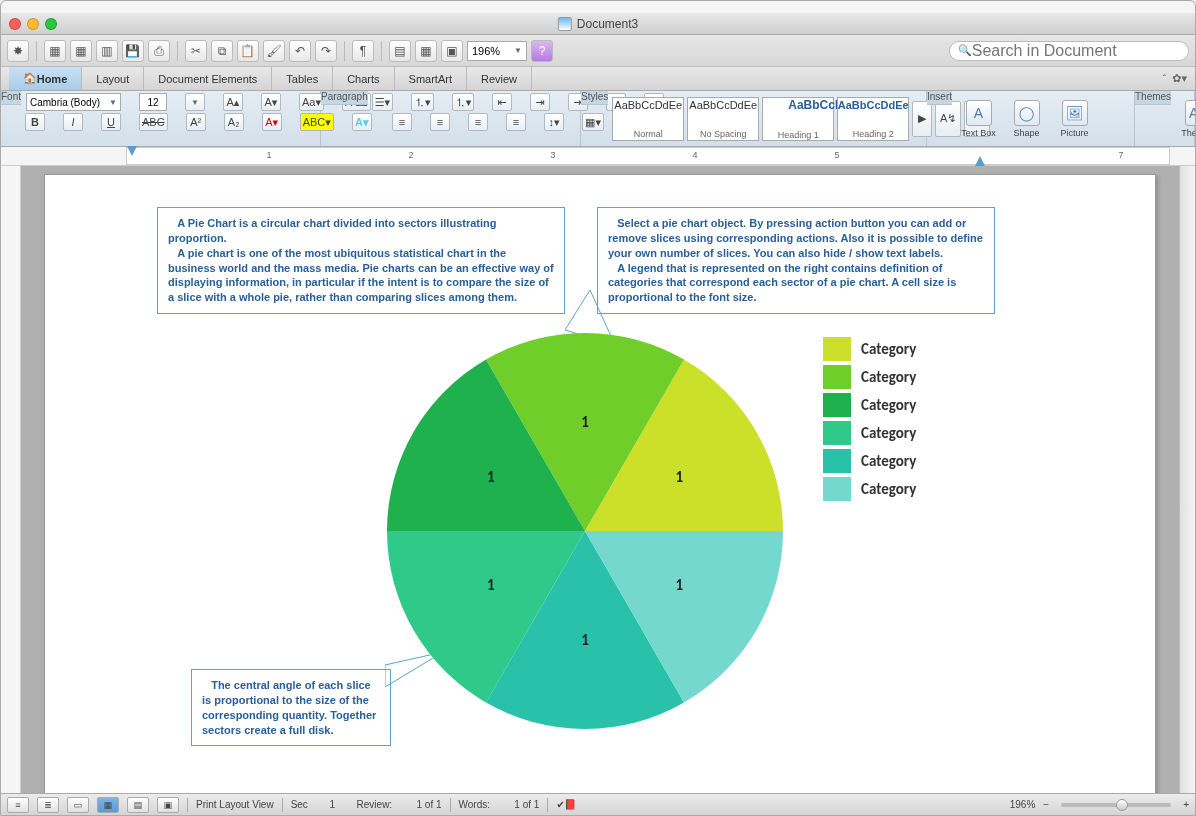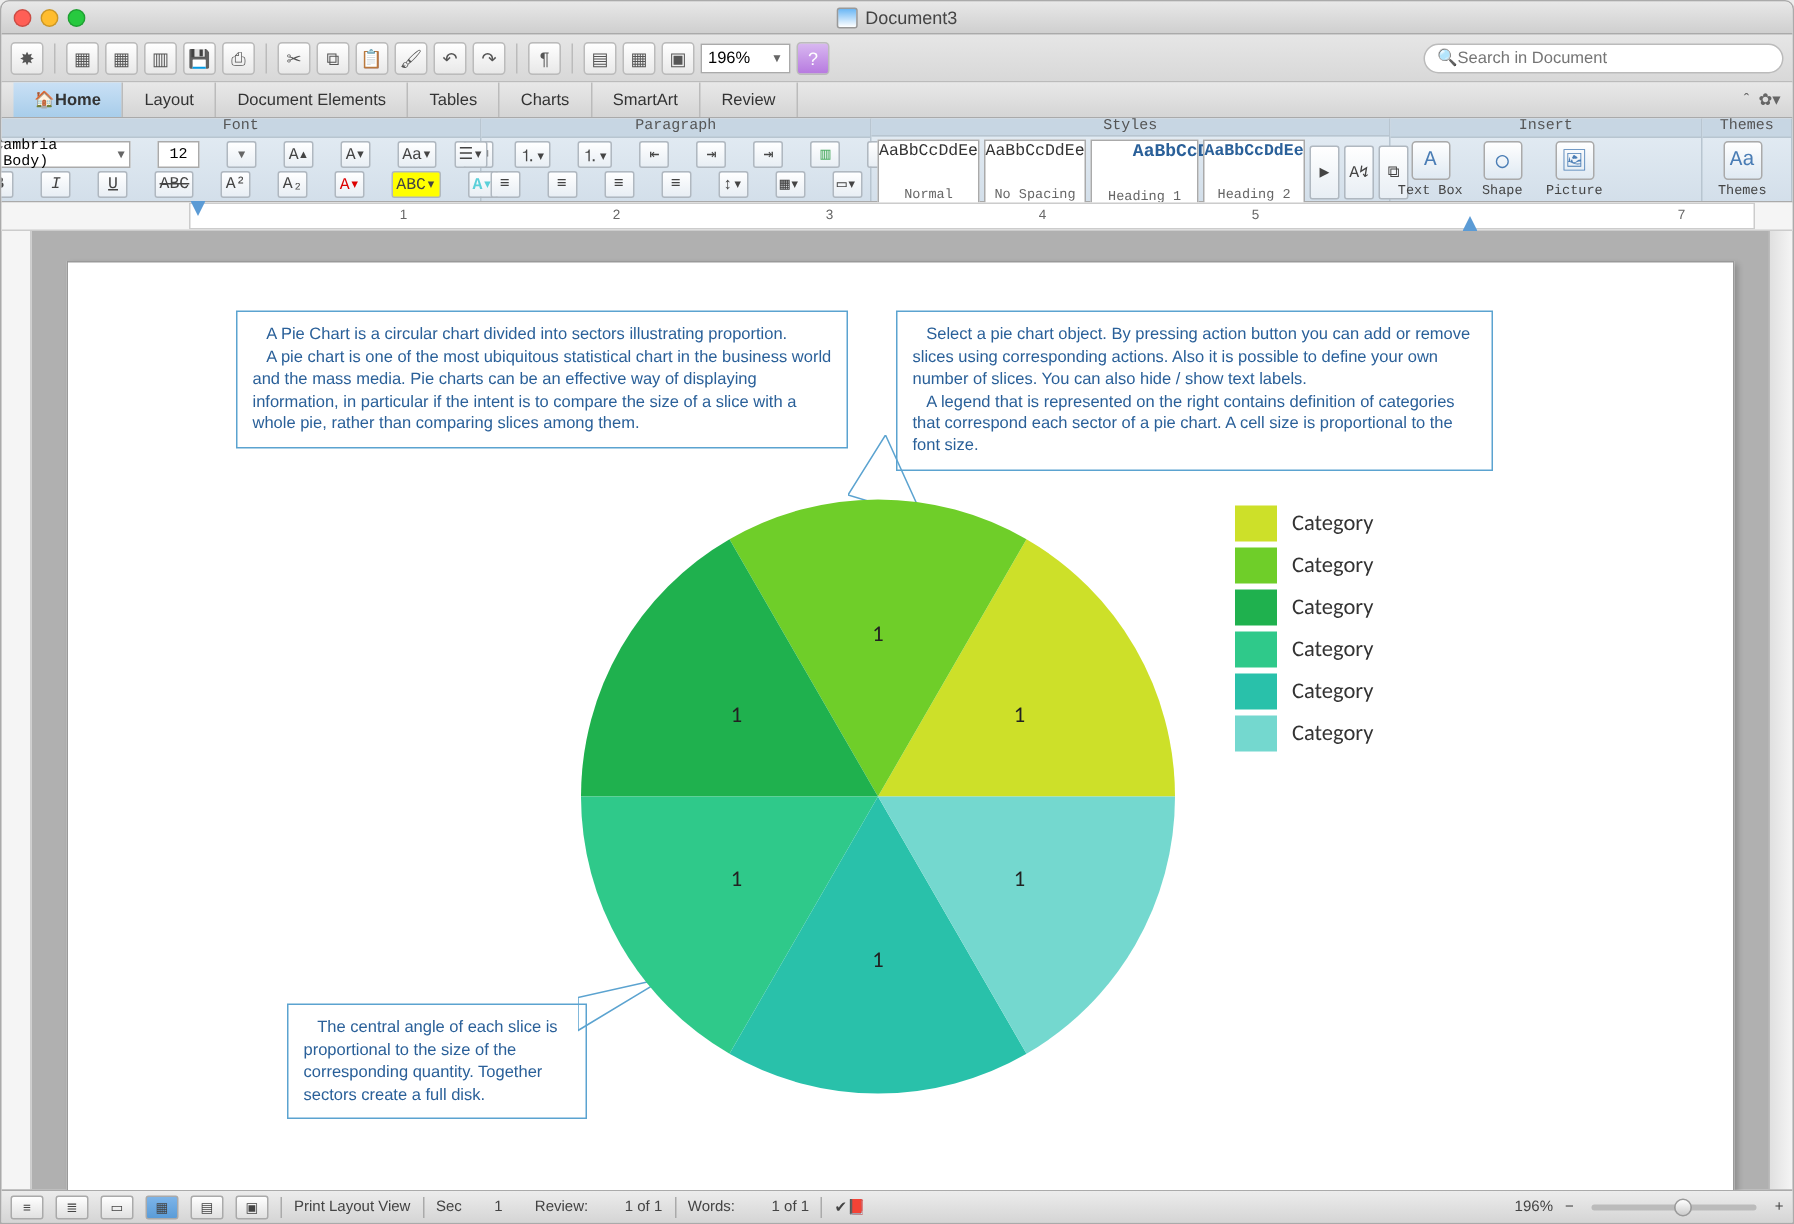--- a/index.html
+++ b/index.html
@@ -1,35 +1,35 @@
 <!DOCTYPE html>
 <html><head>
 <meta charset="utf-8">
 <style>
 * { box-sizing: border-box; margin: 0; padding: 0; }
 body { font-family: "Lucida Grande", sans-serif; font-size: 11px; background: #ececec; overflow: hidden; width: 1196px; height: 816px; }
 .window { width: 1196px; height: 816px; display: flex; flex-direction: column; background: #f5f5f5; border: 1px solid #aaa; border-radius: 6px 6px 0 0; overflow: hidden; }
-.titlebar { height: 22px; background: linear-gradient(#e8e8e8,#cfcfcf); display: flex; align-items: center; padding: 0 8px; border-bottom: 1px solid #aaa; position: relative; }
+.titlebar { height: 22px; background: linear-gradient(#e8e8e8,#cfcfcf); display: flex; align-items: center; padding: 0 8px; border-bottom: 1px solid #aaa; position: relative; margin-top: 12px; }
 .traffic { display: flex; gap: 6px; }
 .tl { width: 12px; height: 12px; border-radius: 50%; border: 1px solid rgba(0,0,0,0.2); }
 .tl.r { background: #ff5f56; } .tl.y { background: #ffbd2e; } .tl.g { background: #27c93f; }
 .title-center { position: absolute; left: 50%; transform: translateX(-50%); display: flex; align-items: center; gap: 5px; color: #444; font-size: 12px; }
 .doc-i { width: 14px; height: 14px; background: linear-gradient(#6bb7f5,#fff); border: 1px solid #999; border-radius: 2px; }
 .qat { height: 32px; background: linear-gradient(#e6e6e6,#d8d8d8); border-bottom: 1px solid #bbb; display: flex; align-items: center; padding: 0 6px; gap: 4px; }
 .qbtn { width: 22px; height: 22px; border: 1px solid #bbb; border-radius: 3px; background: linear-gradient(#fff,#e8e8e8); display: flex; align-items: center; justify-content: center; font-size: 12px; color: #555; cursor: pointer; }
 .qsep { width: 1px; height: 20px; background: #bbb; margin: 0 3px; }
 .zoom-sel { width: 60px; height: 20px; border: 1px solid #aaa; background: #fff; display: flex; align-items: center; padding: 0 4px; font-size: 11px; justify-content: space-between; }
 .search-wrap { margin-left: auto; display: flex; align-items: center; background: #fff; border: 1px solid #bbb; border-radius: 12px; padding: 2px 8px; width: 240px; height: 20px; }
-.search-wrap input { border: none; outline: none; width: 100%; font-size: 11px; }
+.search-wrap input { border: none; outline: none; width: 100%; font-size: 16px; }
 .tabs { height: 24px; background: linear-gradient(#e8e8e8,#d5d5d5); border-bottom: 1px solid #aaa; display: flex; align-items: stretch; padding-left: 8px; }
 .tab { padding: 0 14px; display: flex; align-items: center; border-right: 1px solid #bbb; font-size: 11px; color: #333; cursor: pointer; }
 .tab.active { background: linear-gradient(#c9e0f5,#a8cdea); font-weight: bold; }
 .tabs-right { margin-left: auto; display: flex; align-items: center; padding-right: 8px; gap: 6px; color: #666; }
 .ribbon { height: 56px; background: linear-gradient(#e5edf4,#d3dfea); border-bottom: 1px solid #aaa; display: flex; }
-.rg { border-right: 1px solid #b8c5d0; display: flex; flex-direction: column; font-family: Liberation Mono, monospace; }
+.rg { border-right: 1px solid #b8c5d0; display: flex; flex-direction: row; }
 .rg-lbl { height: 14px; text-align: center; font-size: 10px; color: #555; background: #c7d6e3; border-bottom: 1px solid #b8c5d0; }
 .rg-body { flex: 1; display: flex; align-items: center; padding: 2px 4px; gap: 3px; }
 .fnt { width: 160px; }
 .font-sel { width: 95px; height: 18px; border: 1px solid #aaa; background: #fff; font-size: 10px; padding: 0 3px; display: flex; align-items: center; justify-content: space-between; }
 .sz-sel { width: 28px; height: 18px; border: 1px solid #aaa; background: #fff; font-size: 10px; display: flex; align-items: center; justify-content: center; }
 .rbtn { min-width: 20px; height: 18px; border: 1px solid #b0b8c0; border-radius: 2px; background: linear-gradient(#fff,#e8eef4); display: flex; align-items: center; justify-content: center; font-size: 11px; color: #444; cursor: pointer; padding: 0 2px; }
 .col2 { display: flex; flex-direction: column; gap: 2px; }
 .row { display: flex; gap: 18px; }
 .para { width: 260px; }
 .styles { flex: 1; min-width: 320px; }
@@ -41,21 +41,21 @@
 .ins { width: 208px; }
 .ins-item { display: flex; flex-direction: column; align-items: center; width: 45px; cursor: pointer; font-size: 9px; color: #444; }
 .ins-ico { width: 26px; height: 26px; border: 1px solid #aaa; border-radius: 3px; background: linear-gradient(#fff,#dfe9f2); margin-bottom: 2px; display:flex;align-items:center;justify-content:center;font-size:14px;color:#4a7db5; }
 .themes { width: 60px; }
 .ruler { height: 19px; background: #f5f5f5; border-bottom: 1px solid #ccc; position: relative; padding-left: 20px; }
 .ruler-strip { height: 18px; background: #fff; border: 1px solid #ccc; margin-left: 105px; margin-right: 25px; position: relative; }
 .tick-l { position: absolute; top: 2px; font-size: 9px; color: #666; transform: translateX(-50%); }
 .marker { position: absolute; width: 10px; height: 10px; background: #5b9bd5; }
 .content { flex: 1; display: flex; background: #b0b0b0; overflow: hidden; }
 .lruler { width: 20px; background: #f5f5f5; border-right: 1px solid #ccc; }
-.doc-area { flex: 1; overflow: auto; display: flex; justify-content: center; padding: 20px 0; position: relative; }
+.doc-area { flex: 1; overflow: auto; display: flex; justify-content: center; padding: 8px 0; position: relative; font-weight: bold; }
 .page { width: 1112px; height: 640px; background: #fff; border: 1px solid #999; box-shadow: 2px 2px 4px rgba(0,0,0,0.2); position: relative; }
 .vscroll { width: 16px; background: linear-gradient(90deg,#e0e0e0,#f5f5f5); border-left: 1px solid #bbb; }
 .callout { position: absolute; border: 1px solid #5ba3d0; padding: 8px 10px; font-size: 11px; color: #2a6099; line-height: 1.35; background: #fff; }
 .c1 { left: 112px; top: 32px; width: 408px; }
 .c2 { left: 552px; top: 32px; width: 398px; }
 .c3 { left: 146px; top: 494px; width: 200px; }
 .pie-wrap { position: absolute; left: 340px; top: 156px; width: 400px; height: 400px; }
 .legend { position: absolute; left: 778px; top: 162px; }
 .leg-row { display: flex; align-items: center; margin-bottom: 4px; }
 .sw { width: 28px; height: 24px; margin-right: 10px; }

